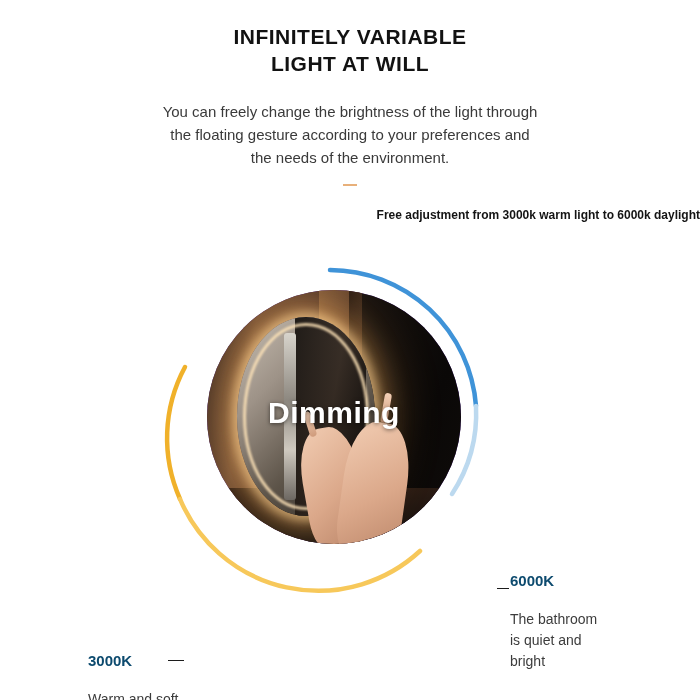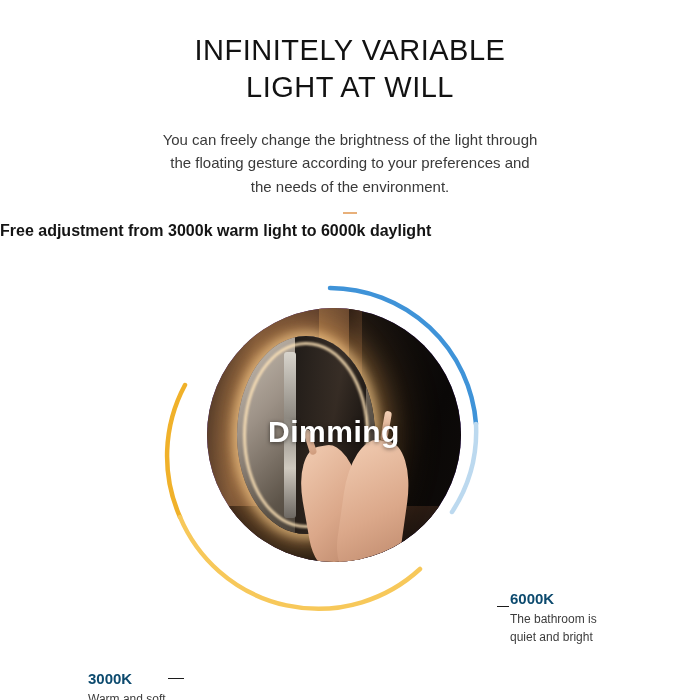--- a/index.html
+++ b/index.html
@@ -15,51 +15,51 @@
     overflow: hidden;
     position: relative;
   }
 
   
   .header {
     padding-top: 24px;
     text-align: center;
   }
   .title {
-    font-size: 29px;
-    font-weight: normal;
+    font-size: 21px;
+    font-weight: bold;
     letter-spacing: 0.5px;
     line-height: 1.28;
     color: #121212;
-    margin: 8px auto;
+    margin: 0 auto;
     width: 420px;
   }
   .title .line2 {
     display: block;
   }
   .subtitle {
     margin: 22px auto 12px;
     width: 380px;
     font-size: 15px;
     line-height: 1.55;
     color: #3a3a3a;
     text-align: center;
   }
   .divider {
     width: 14px;
     height: 2px;
     background: #e8b07a;
     margin: 14px auto 0;
   }
   .highlight {
-    margin: 8px auto 0;
-    font-size: 16px;
+    margin: 22px auto 0;
+    font-size: 12px;
     font-weight: bold;
     color: #141414;
-    text-align: left;
+    text-align: right;
   }
 
   
   .figure {
     position: relative;
     width: 700px;
     height: 440px;
     margin-top: 14px;
   }
 
@@ -225,22 +225,22 @@
   .callout {
     position: absolute;
   }
   .callout .k {
     font-size: 15px;
     font-weight: bold;
     color: #0c4a6e;
     white-space: nowrap;
   }
   .callout .desc {
-    margin-top: 3px;
-    font-size: 12px;
+    margin-top: 20px;
+    font-size: 14px;
     line-height: 1.5;
     color: #3c3c3c;
   }
   .c-6000 { left: 510px; top: 336px; }
   .c-3000 { left: 88px;  top: 416px; }
 
   .tick {
     position: absolute;
     height: 1.5px;
     background: #1c1c1c;

